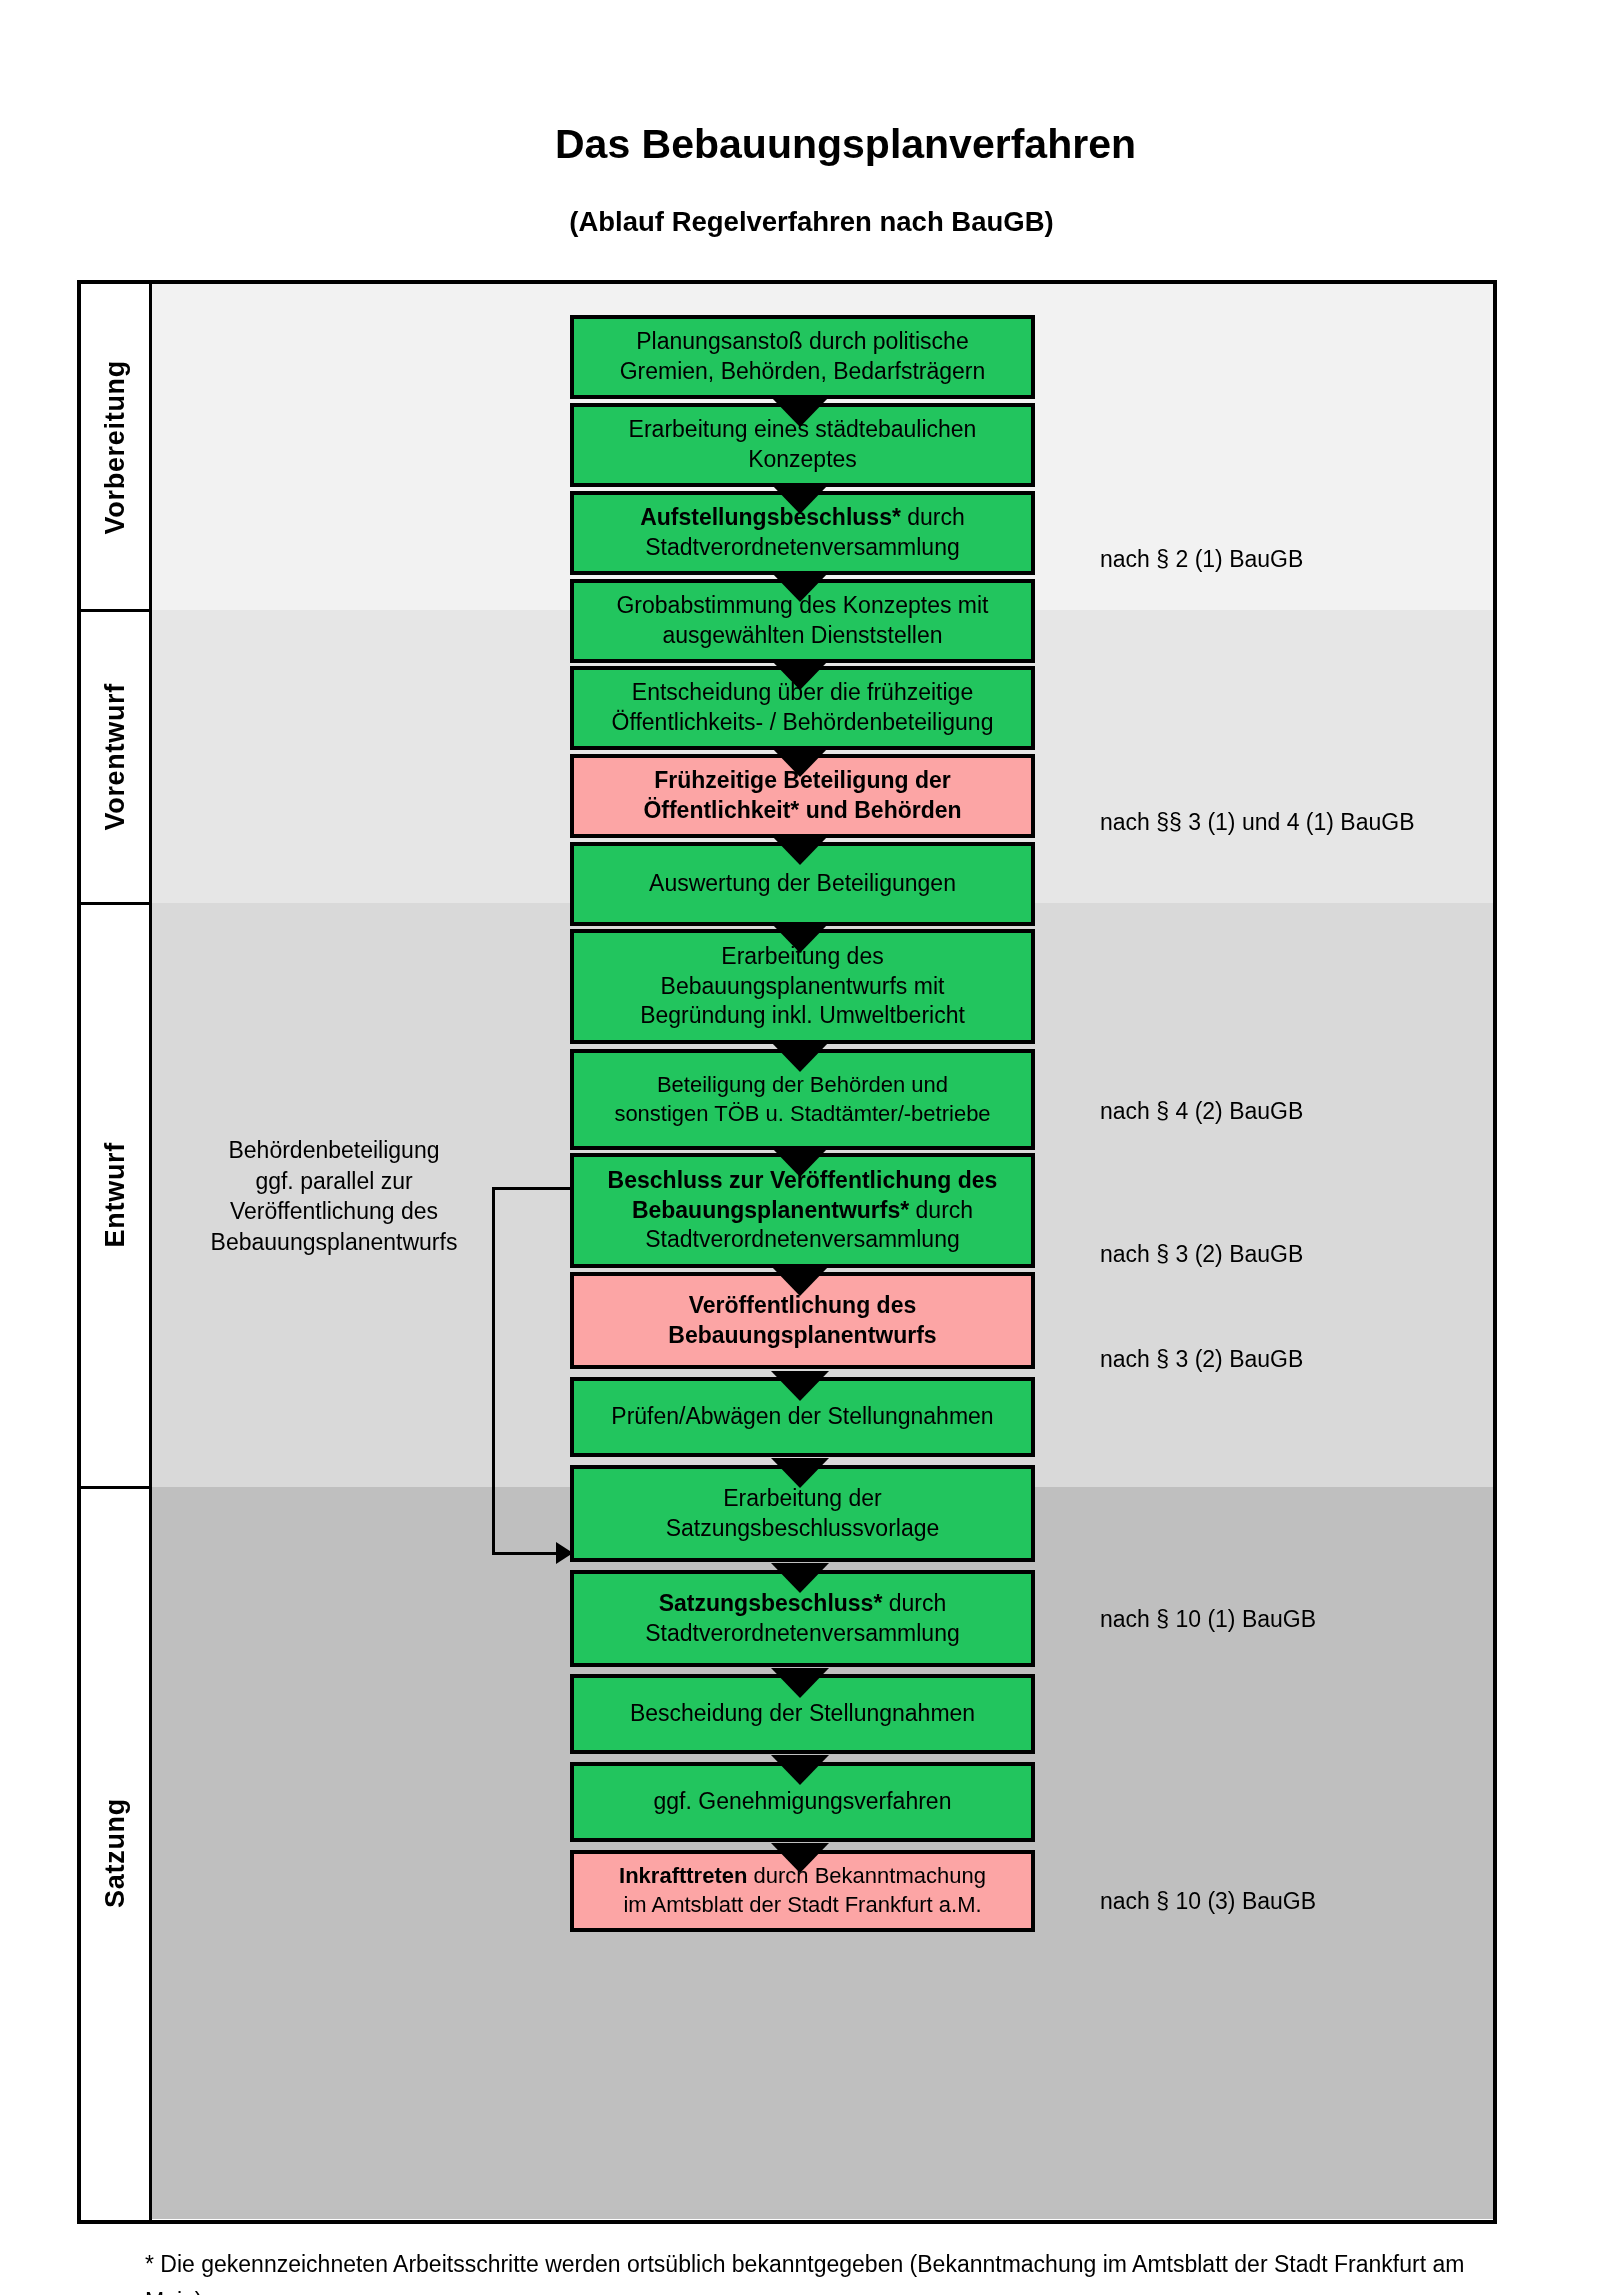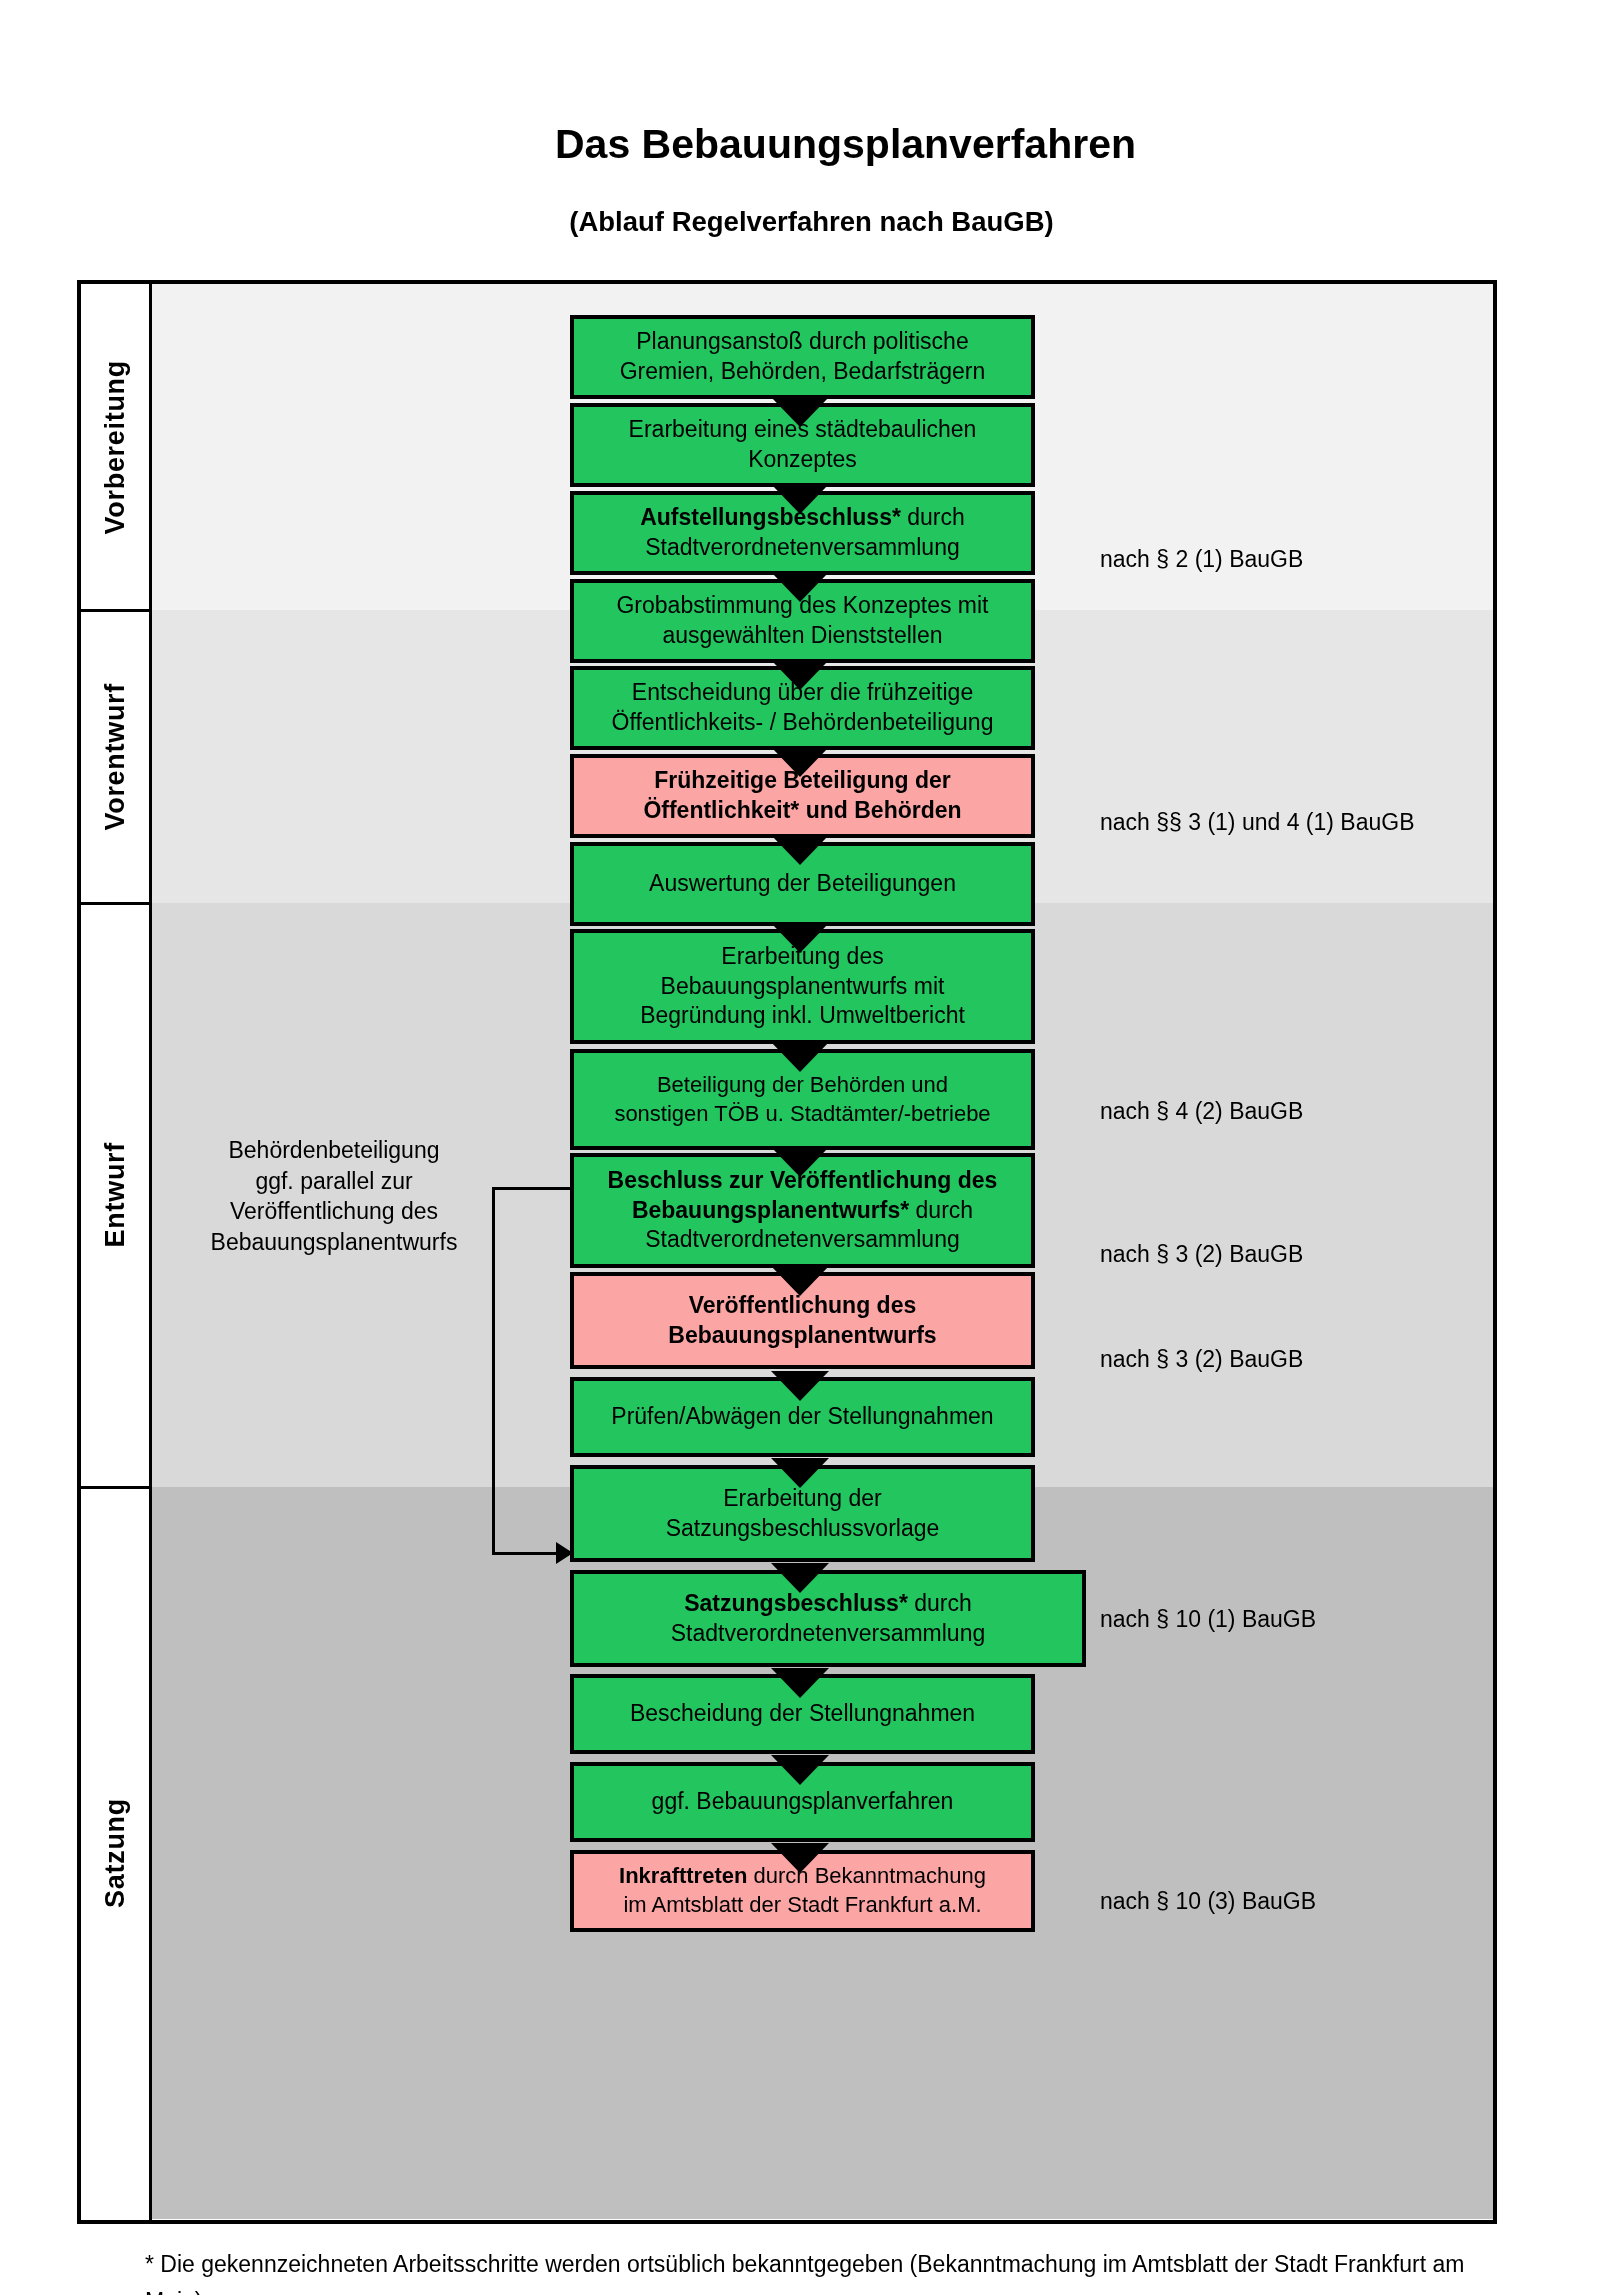--- a/index.html
+++ b/index.html
@@ -163,31 +163,31 @@
 
   <div class="fbox" style="left:489px;top:1093px;width:465px;height:80px;">
     <span class="ln">Prüfen/Abwägen der Stellungnahmen</span>
   </div>
 
   <div class="fbox" style="left:489px;top:1181px;width:465px;height:97px;">
     <span class="ln">Erarbeitung der</span>
     <span class="ln">Satzungsbeschlussvorlage</span>
   </div>
 
-  <div class="fbox" style="left:489px;top:1286px;width:516px;height:97px;">
+  <div class="fbox" style="left:489px;top:1286px;width:465px;height:97px;">
     <span class="ln"><span class="b">Satzungsbeschluss*</span><span> durch</span></span>
     <span class="ln">Stadtverordnetenversammlung</span>
   </div>
 
   <div class="fbox" style="left:489px;top:1390px;width:465px;height:80px;">
     <span class="ln">Bescheidung der Stellungnahmen</span>
   </div>
 
   <div class="fbox" style="left:489px;top:1478px;width:465px;height:80px;">
-    <span class="ln">ggf. Bebauungsplanverfahren</span>
+    <span class="ln">ggf. Genehmigungsverfahren</span>
   </div>
 
   <div class="fbox blue" style="left:489px;top:1566px;width:465px;height:82px;font-size:22px;">
     <span class="ln"><span class="b">Inkrafttreten</span><span> durch Bekanntmachung</span></span>
     <span class="ln">im Amtsblatt der Stadt Frankfurt a.M.</span>
   </div>
 
   <div id="sidenote" style="left:99px;top:851px;width:308px;">
     <span class="ln">Behördenbeteiligung</span>
     <span class="ln">ggf. parallel zur</span>

